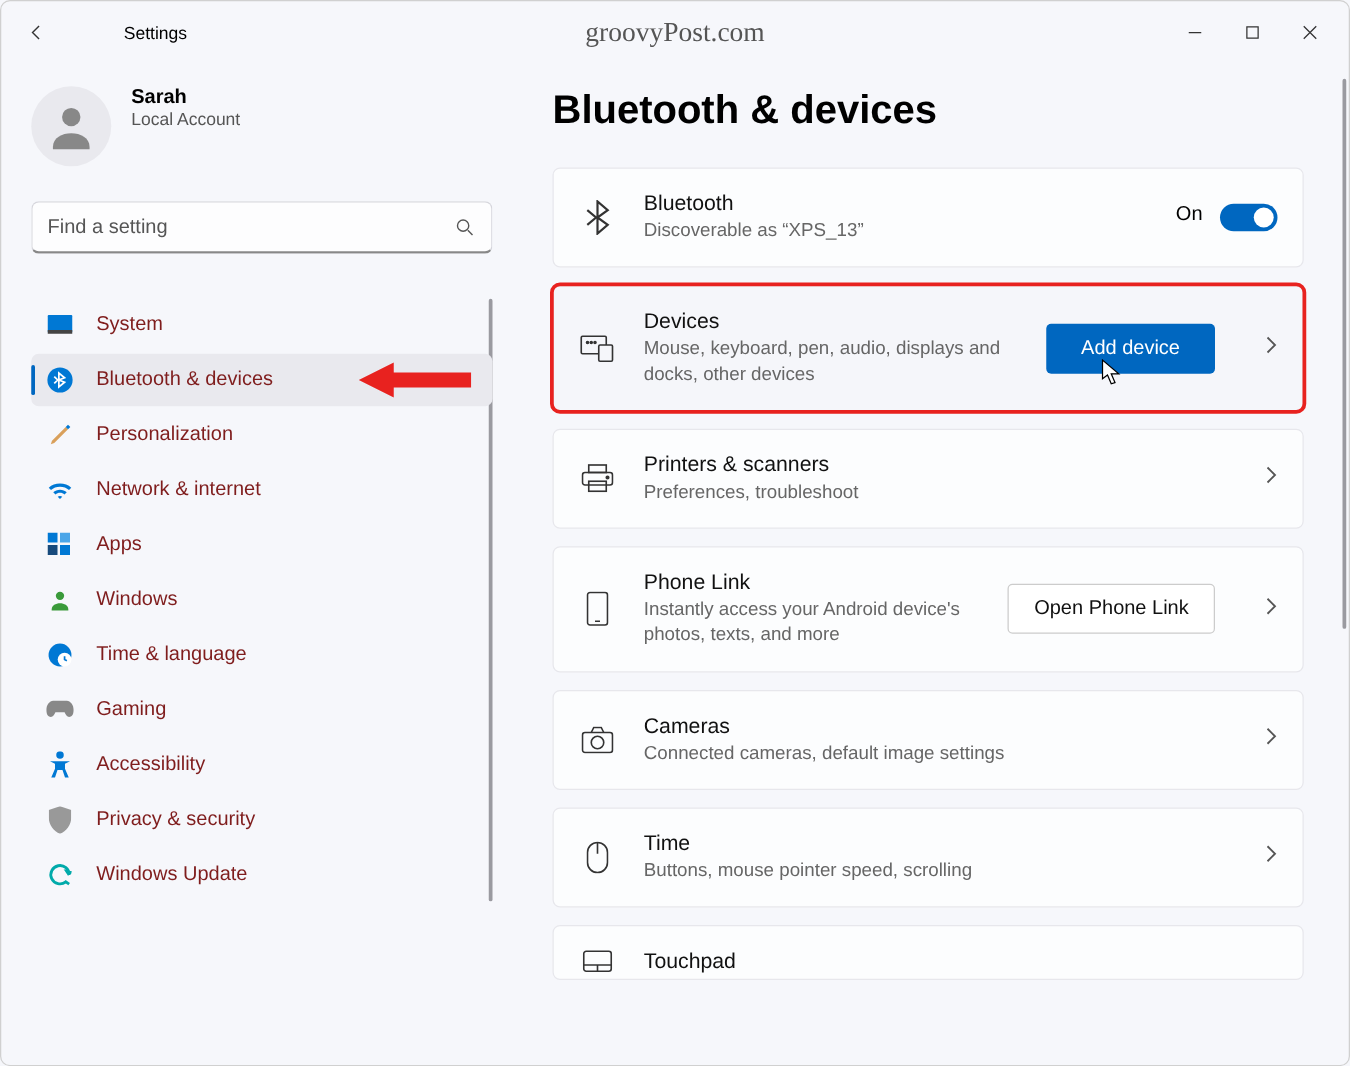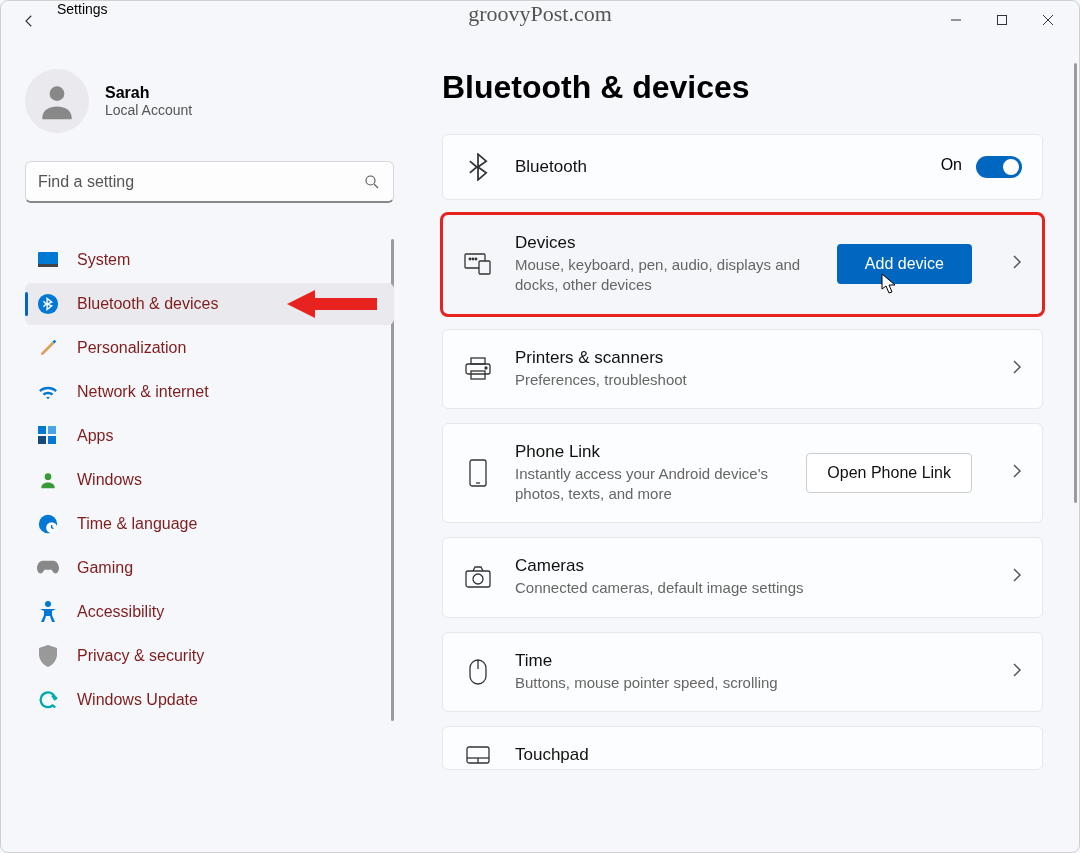--- a/index.html
+++ b/index.html
@@ -1,30 +1,30 @@
 <!DOCTYPE html>
 <html><head>
 <meta charset="utf-8">
 <style>
   * { box-sizing: border-box; margin: 0; padding: 0; font-family: "Segoe UI", -apple-system, BlinkMacSystemFont, sans-serif; }
   body { width: 1080px; height: 853px; background: #f6f7fb; overflow: hidden; border: 1px solid #d0d0d0; border-radius: 8px; position: relative; }
 
-  .titlebar { height: 50px; display: flex; align-items: flex-start; padding: 0 8px; }
+  .titlebar { height: 50px; display: flex; align-items: center; padding: 16px 8px; gap: 42px; }
   .titlebar .back { width: 40px; height: 40px; display: flex; align-items: center; justify-content: center; cursor: pointer; }
   .titlebar .title { font-size: 14px; margin-left: 8px; flex: 0 0 auto; }
   .titlebar .spacer { flex: 1; }
   .titlebar .watermark { position: absolute; left: 50%; transform: translateX(-50%); font-family: Liberation Serif, serif; font-size: 22px; color: #555; }
   .winbtns { display: flex; gap: 0; }
   .winbtn { width: 46px; height: 38px; display: flex; align-items: center; justify-content: center; cursor: pointer; }
 
   .layout { display: flex; height: calc(100% - 50px); }
 
   
   .sidebar { width: 405px; padding: 18px 12px 0 24px; display: flex; flex-direction: column; }
-  .profile { display: flex; align-items: center; gap: 16px; margin-bottom: 28px; }
+  .profile { display: flex; gap: 16px; margin-bottom: 28px; }
   .avatar { width: 64px; height: 64px; border-radius: 50%; background: #e9e9ee; display: flex; align-items: center; justify-content: center; }
   .profile .name { font-size: 16px; font-weight: 600; }
   .profile .sub { font-size: 14px; color: #555; }
   .searchbox { display: flex; align-items: center; height: 42px; background: #fdfdfe; border: 1px solid #d6d6dc; border-bottom: 2px solid #888; border-radius: 6px; padding: 0 12px; margin-bottom: 36px; }
   .searchbox input { flex: 1; border: none; outline: none; background: transparent; font-size: 16px; color: #333; }
   .searchbox input::placeholder { color: #555; }
 
   .navlist { display: flex; flex-direction: column; gap: 2px; position: relative; }
   .navitem { display: flex; align-items: center; gap: 18px; height: 42px; padding: 0 12px; border-radius: 6px; cursor: pointer; font-size: 16px; color: #7f1d1d; position: relative; }
   .navitem.active { background: #e9e9ee; }
@@ -234,20 +234,21 @@
     <div class="cards">
 
       <div class="card">
         <div class="ico">
           <svg width="20" height="28" viewBox="0 0 16 24" fill="none" stroke="#333" stroke-width="1.5">
               <path d="M8 1v22l7-6-7-5 7-5-7-6zM1 7l6 5-6 5"></path>
             </svg>
         </div>
         <div class="body">
           <div class="ct">Bluetooth</div>
+          <div class="cs">Discoverable as “XPS_13”</div>
         </div>
         <div class="toggle-row">
           <span style="font-size:16px">On</span>
           <div class="toggle"></div>
         </div>
       </div>
 
       <div class="card highlight" style="position:relative">
         <div class="ico">
           <svg width="28" height="22" viewBox="0 0 28 22" fill="none" stroke="#333" stroke-width="1.3">

